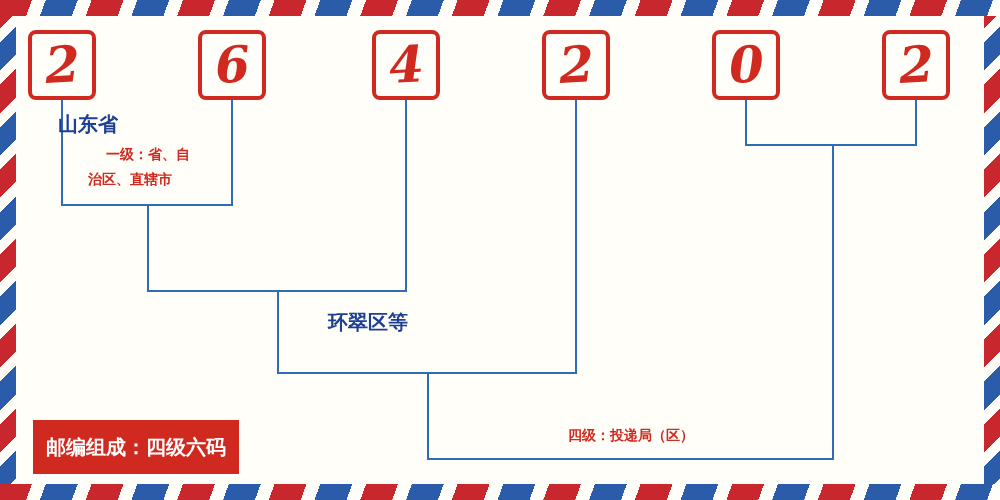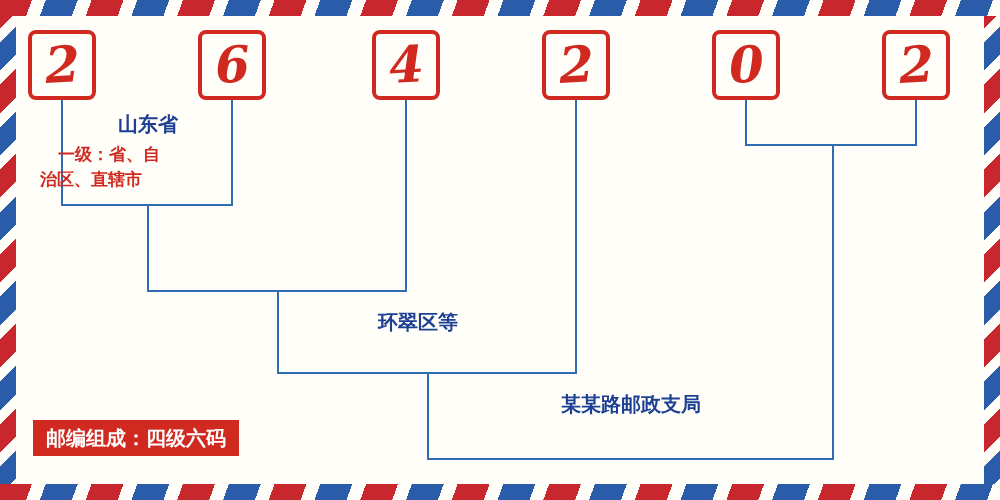--- a/index.html
+++ b/index.html
@@ -35,32 +35,32 @@
   .digit {
     font-family:"DejaVu Serif", serif; font-style:italic; font-weight:bold;
     font-size:50px; line-height:1; color:#d02a20; transform:rotate(-3deg);
   }
 
   
   .line { position:absolute; background:#2f6cb3; }
 
   
   .lvl-name {
-    position:absolute; text-align:center; font-weight:bold;
+    position:absolute; text-align:left; font-weight:bold;
     color:#1d3f94; font-size:20px; line-height:24px;
   }
   .lvl-desc {
-    position:absolute; font-weight:bold;
-    color:#d02a20; font-size:17px; line-height:24px;
+    position:absolute; text-align:center; font-weight:bold;
+    color:#d02a20; font-size:14px; line-height:24px;
   }
   .badge {
     position:absolute; left:33px; top:420px;
     background:#d02a20; color:#ffffff;
     font-size:20px; font-weight:bold; line-height:22px;
-    padding:7px 13px;
+    padding:16px 13px;
   }
 </style>
 </head>
 <body>
 
 <div class="canvas">
 
   <div class="stripe-v b-left"></div>
   <div class="stripe-v b-right"></div>
   <div class="stripe-h b-top"></div>
@@ -101,17 +101,17 @@
   <div class="line" style="left:277px; top:372px; width:300px; height:2px"></div>
   <div class="lvl-name" style="left:328px; top:310px; width:180px">环翠区等</div>
 
   <div class="line" style="left:745px; top:100px; width:2px;   height:46px"></div>
   <div class="line" style="left:915px; top:100px; width:2px;   height:46px"></div>
   <div class="line" style="left:745px; top:144px; width:172px; height:2px"></div>
 
   <div class="line" style="left:427px; top:372px; width:2px;   height:88px"></div>
   <div class="line" style="left:832px; top:144px; width:2px;   height:316px"></div>
   <div class="line" style="left:427px; top:458px; width:407px; height:2px"></div>
-  <div class="lvl-name" style="left:531px; top:392px; width:200px">某某路邮政支局</div>
+  <div class="lvl-desc" style="left:521px; top:423px; width:220px">四级：投递局（区）</div>
 
   <div class="badge">邮编组成：四级六码</div>
 
 </div>
 
 </body></html>

